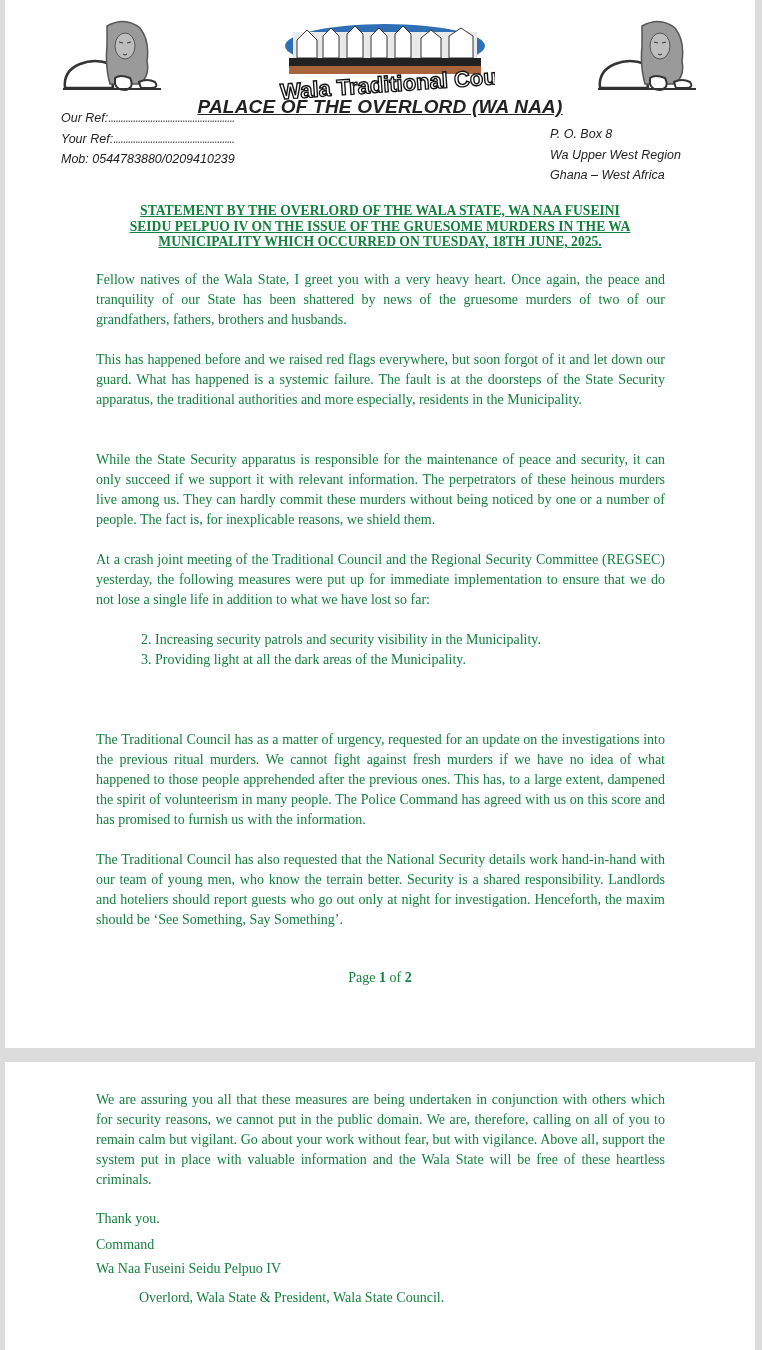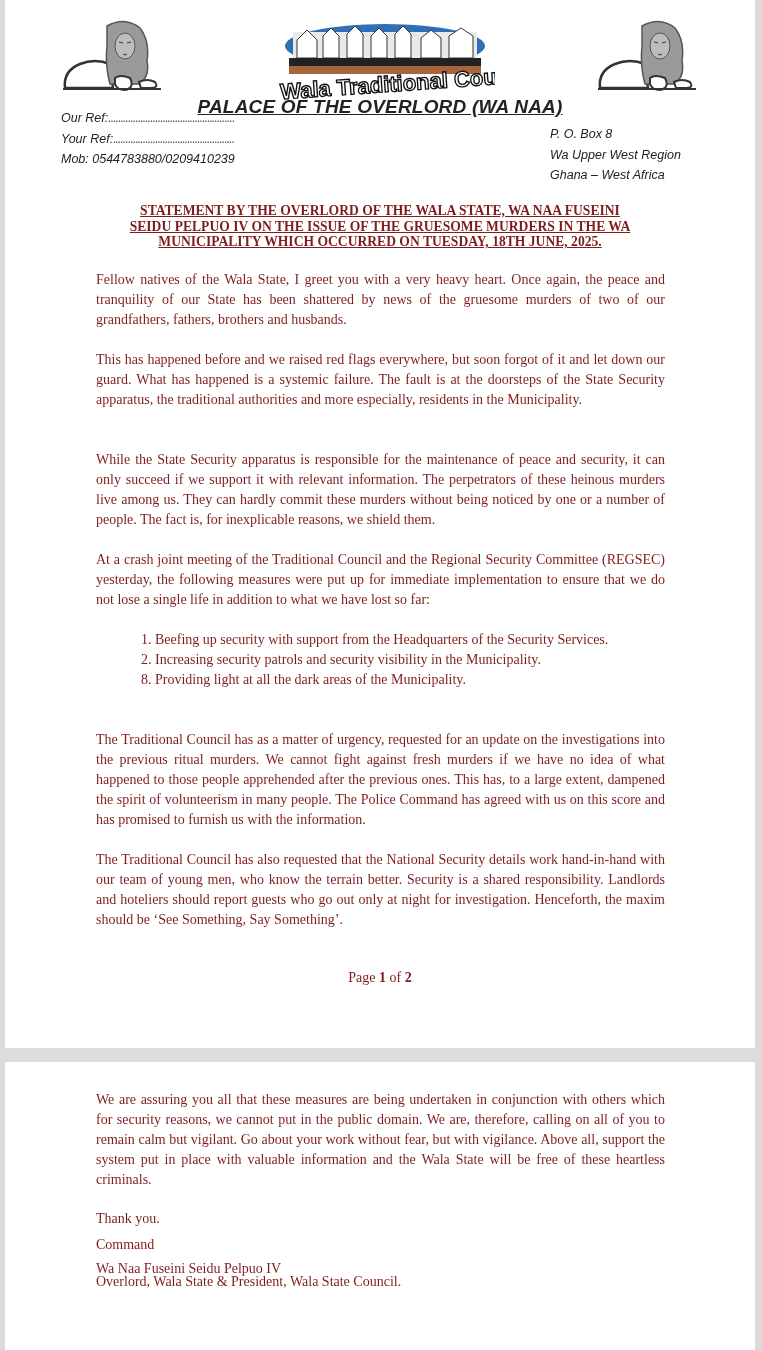--- a/index.html
+++ b/index.html
@@ -7,21 +7,21 @@
     width: 762px; height: 1350px; overflow: hidden;
     background: #dcdcdc;
     position: relative;
   }
   .page {
     position: absolute; left: 5px; width: 750px;
     background: #ffffff;
   }
   .page1 { top: 0; height: 1048px; }
   .page2 { top: 1062px; height: 320px; }
-  .serif { font-family: "Liberation Serif", "DejaVu Serif", serif; color: #7f1d1d; }
+  .serif { font-family: "Liberation Serif", "DejaVu Serif", serif; color: #15803d; }
   .sans { font-family: "Liberation Sans", "DejaVu Sans", sans-serif; color: #222; font-style: italic; }
 
   
   .lion { position: absolute; top: 16px; width: 120px; height: 80px; }
   .lion-left { left: 50px; }
   .lion-right { left: 585px; }
   .logo { position: absolute; left: 270px; top: 18px; width: 220px; height: 82px; }
   .palace-title {
     position: absolute; left: 0; width: 750px; top: 96px; text-align: center;
     font-size: 19px; font-weight: bold; text-decoration: underline; letter-spacing: 0.2px;
@@ -109,35 +109,34 @@
     <div>SEIDU PELPUO IV ON THE ISSUE OF THE GRUESOME MURDERS IN THE WA</div>
     <div>MUNICIPALITY WHICH OCCURRED ON TUESDAY, 18TH JUNE, 2025.</div>
   </div>
 
   <p class="body-text serif" style="top:350px;">This has happened before and we raised red flags everywhere, but soon forgot of it and let down our guard. What has happened is a systemic failure. The fault is at the doorsteps of the State Security apparatus, the traditional authorities and more especially, residents in the Municipality.</p>
   <p class="body-text serif" style="top:270px;">Fellow natives of the Wala State, I greet you with a very heavy heart. Once again, the peace and tranquility of our State has been shattered by news of the gruesome murders of two of our grandfathers, fathers, brothers and husbands.</p>
   <p class="body-text serif" style="top:450px;">While the State Security apparatus is responsible for the maintenance of peace and security, it can only succeed if we support it with relevant information. The perpetrators of these heinous murders live among us. They can hardly commit these murders without being noticed by one or a number of people. The fact is, for inexplicable reasons, we shield them.</p>
   <p class="body-text serif" style="top:550px;">At a crash joint meeting of the Traditional Council and the Regional Security Committee (REGSEC) yesterday, the following measures were put up for immediate implementation to ensure that we do not lose a single life in addition to what we have lost so far:</p>
 
   <ul class="list serif">
-    <li>1. Beefing up security with support from the Headquarters of the Security Services.</li>
     <li>2. Increasing security patrols and security visibility in the Municipality.</li>
-    <li>8. Providing light at all the dark areas of the Municipality.</li>
+    <li>3. Providing light at all the dark areas of the Municipality.</li>
   </ul>
 
   <p class="body-text serif" style="top:730px;">The Traditional Council has as a matter of urgency, requested for an update on the investigations into the previous ritual murders. We cannot fight against fresh murders if we have no idea of what happened to those people apprehended after the previous ones. This has, to a large extent, dampened the spirit of volunteerism in many people. The Police Command has agreed with us on this score and has promised to furnish us with the information.</p>
   <p class="body-text serif" style="top:850px;">The Traditional Council has also requested that the National Security details work hand-in-hand with our team of young men, who know the terrain better. Security is a shared responsibility. Landlords and hoteliers should report guests who go out only at night for investigation. Henceforth, the maxim should be ‘See Something, Say Something’.</p>
 
   <div class="pagenum serif">
     <span>Page</span>
     <b>1</b>
     <span>of</span>
     <b>2</b>
   </div>
 </div>
 
 <div class="page page2">
   <p class="body-text serif" style="top:28px;">We are assuring you all that these measures are being undertaken in conjunction with others which for security reasons, we cannot put in the public domain. We are, therefore, calling on all of you to remain calm but vigilant. Go about your work without fear, but with vigilance. Above all, support the system put in place with valuable information and the Wala State will be free of these heartless criminals.</p>
   <div class="sig serif" style="top:147px;">Thank you.</div>
   <div class="sig serif" style="top:173px;">Command</div>
   <div class="sig serif" style="top:197px;">Wa Naa Fuseini Seidu Pelpuo IV</div>
-  <div class="sig serif" style="top:210px;">Overlord, Wala State &amp; President, Wala State Council.</div>
+  <div class="sig serif" style="top:226px;margin-left:43px;">Overlord, Wala State &amp; President, Wala State Council.</div>
 </div>
 
 </body></html>

